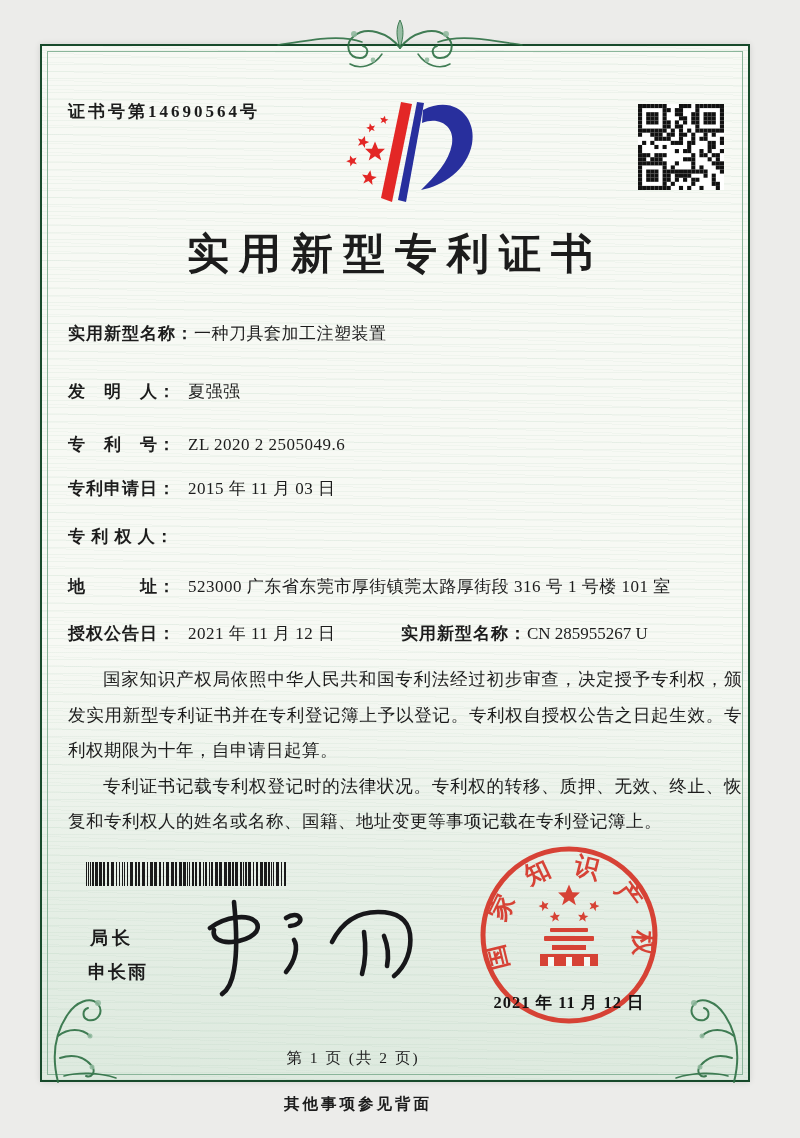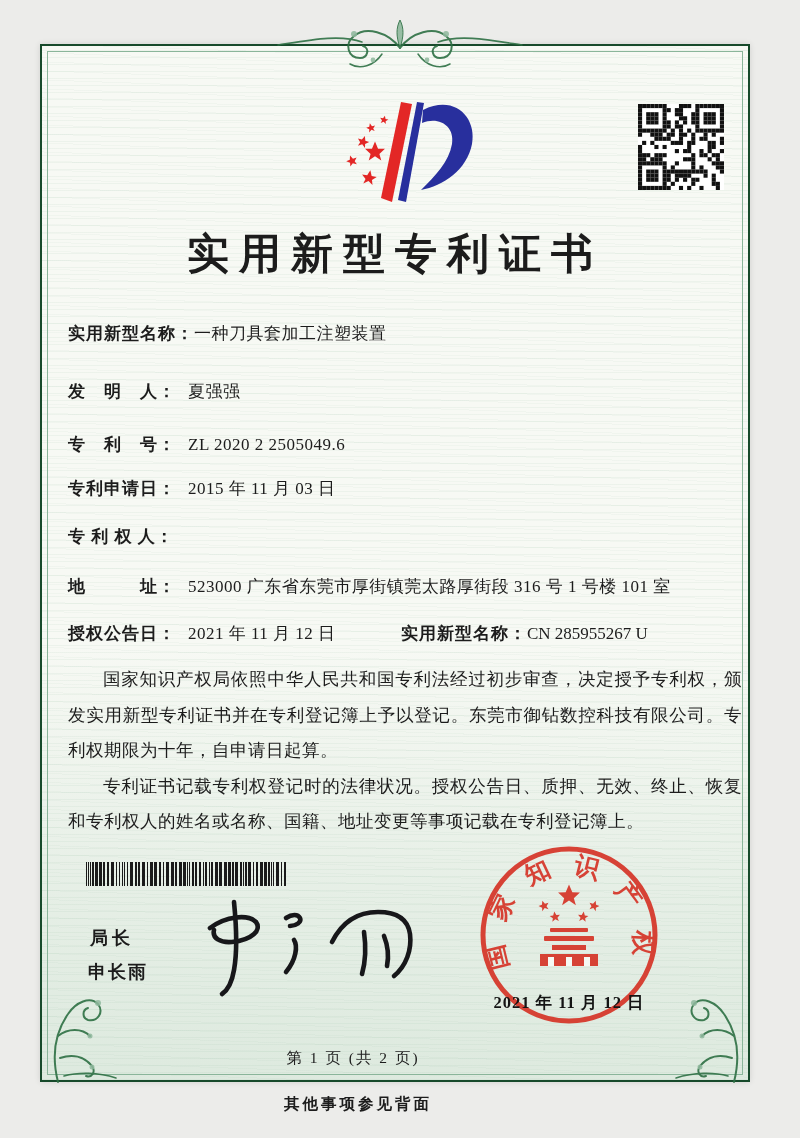--- a/index.html
+++ b/index.html
@@ -77,20 +77,21 @@
     <circle cx="84" cy="20" r="3"></circle>
       <circle cx="176" cy="20" r="3"></circle>
     <circle cx="103" cy="46" r="2.4"></circle>
       <circle cx="157" cy="46" r="2.4"></circle>
   </g>
 </svg>
 
 <div class="paper">
   <div class="frame-inner"></div>
 
+  <div class="cert-no">证书号第14690564号</div>
 
   <svg class="logo" viewBox="0 0 160 125">
     <defs>
       <path id="st" d="M0,-10 L2.9,-3.2 L9.5,-3 L4.2,1.9 L6,8.1 L0,4 L-6,8.1 L-4.2,1.9 L-9.5,-3 L-2.9,-3.2 Z"></path>
     </defs>
     <polygon points="76,12 87,14 67,112 56,108" fill="#e32726"></polygon>
     <polygon points="92,12 99,13 81,112 73,110" fill="#282f9d"></polygon>
     <path d="M98,20 C130,4 152,28 147,54 C142,80 118,96 96,100 C110,86 124,72 127,54 C130,36 114,26 97,33 Z" fill="#282f9d"></path>
     <g fill="#e32726">
       <use href="#st" transform="translate(50,62) scale(1.05)"></use>
@@ -361,22 +362,22 @@
   <div class="row" style="top:576px">
     <span class="lbl">授权公告日：</span>
     <span class="val" style="flex:0 0 185px">2021 年 11 月 12 日</span>
     <span class="pair2">
       <span class="lbl2">实用新型名称：</span>
       <span>CN 285955267 U</span>
     </span>
   </div>
 
   <div class="bodytext">
-    <p>国家知识产权局依照中华人民共和国专利法经过初步审查，决定授予专利权，颁发实用新型专利证书并在专利登记簿上予以登记。东莞市御钻数控科技有限公司。专利权期限为十年，自申请日起算。</p>
-    <p>专利证书记载专利权登记时的法律状况。授权公告日、质押、无效、终止、恢复和专利权人的姓名或名称、国籍、地址变更等事项记载在专利登记簿上。</p>
+    <p>国家知识产权局依照中华人民共和国专利法经过初步审查，决定授予专利权，颁发实用新型专利证书并在专利登记簿上予以登记。专利权自授权公告之日起生效。专利权期限为十年，自申请日起算。</p>
+    <p>专利证书记载专利权登记时的法律状况。专利权的转移、质押、无效、终止、恢复和专利权人的姓名或名称、国籍、地址变更等事项记载在专利登记簿上。</p>
   </div>
 
   <div class="barcode" id="barcode">
       <div style="width:1px;background:#1a1a1a"></div>
       <div style="width:1px"></div>
       <div style="width:1px;background:#1a1a1a"></div>
       <div style="width:1px"></div>
       <div style="width:1px;background:#1a1a1a"></div>
       <div style="width:1px"></div>
       <div style="width:2px;background:#1a1a1a"></div>

